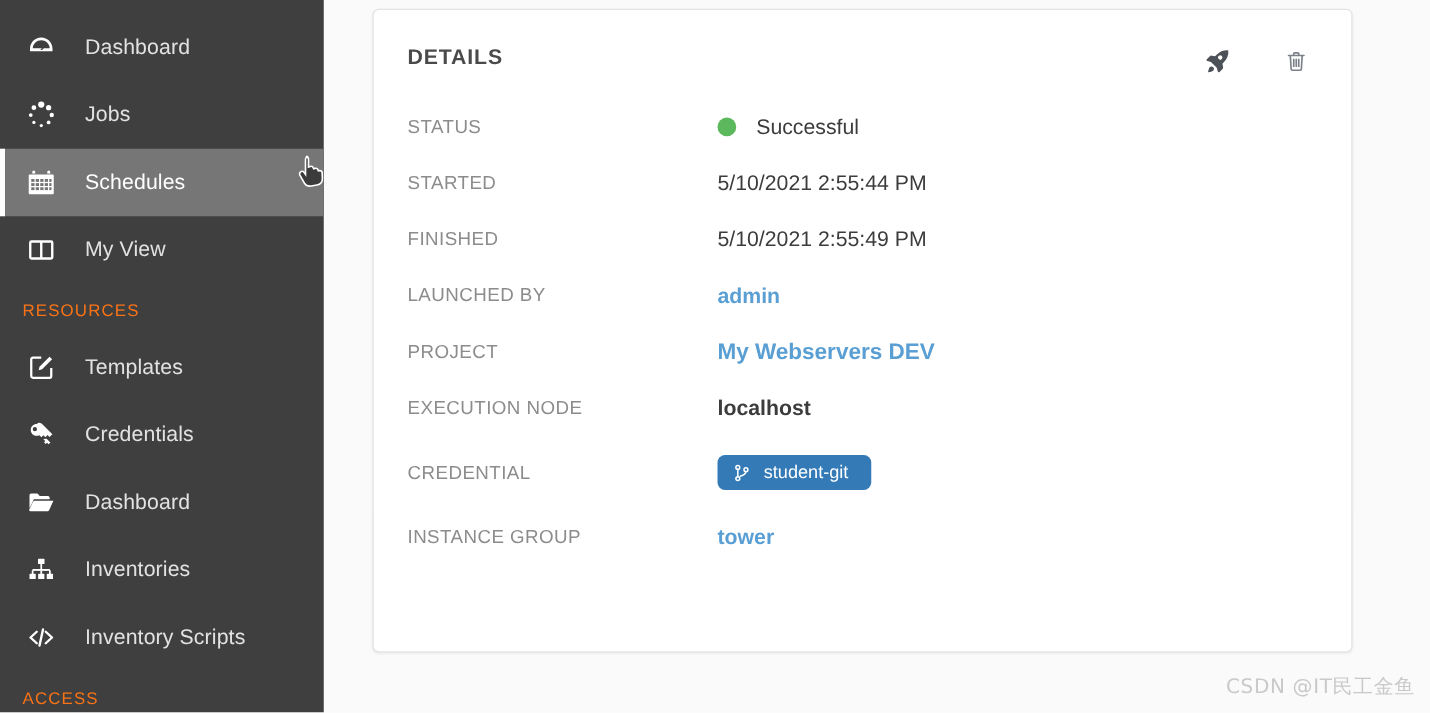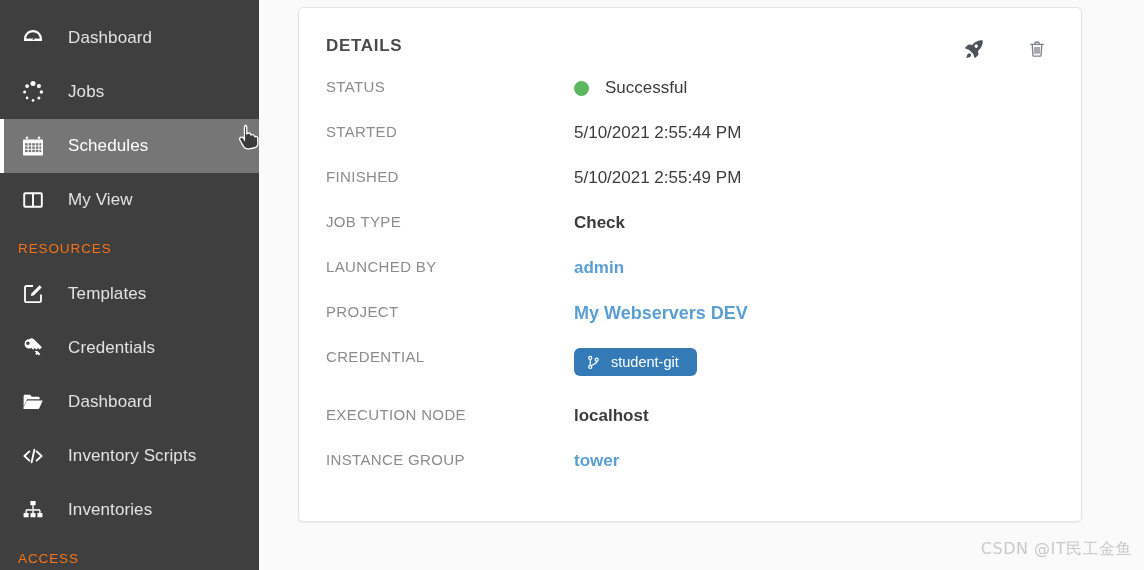--- a/index.html
+++ b/index.html
@@ -125,21 +125,21 @@
   }
   .action-icon {
     color: #4d5258;
     cursor: pointer;
     display: block;
   }
 
   .detail-rows { margin-top: 14px; }
   .detail-row {
     display: flex;
-    align-items: flex-start;
+    align-items: center;
     min-height: 45px;
   }
   .detail-label {
     flex: 0 0 248px;
     font-size: 15px;
     color: #8c8c8c;
     letter-spacing: 0.35px;
     text-transform: uppercase;
     white-space: nowrap;
   }
@@ -294,44 +294,44 @@
         <svg width="24" height="24" viewBox="0 0 24 24" fill="currentColor">
           <path d="M2.6 6.2c0-.8.6-1.4 1.4-1.4h5l1.8 1.9h6.5c.8 0 1.4.6 1.4 1.4v1.2H6.1l-3.5 7.3z"></path>
           <path d="M6.6 10.6h15.1l-3.4 7.6c-.2.5-.7.8-1.2.8H3.3c-.8 0-1.2-.7-.9-1.4l3.1-6.4c.2-.4.6-.6 1.1-.6z"></path>
         </svg>
       </span>
       <span class="nav-label">Dashboard</span>
     </div>
 
     <div class="nav-item">
       <span class="nav-icon">
-        <svg width="24" height="24" viewBox="0 0 24 24" fill="none" stroke="currentColor" stroke-width="1.9" stroke-linecap="round" stroke-linejoin="round">
-          <polyline points="8.4,7.4 3.4,12 8.4,16.6"></polyline>
-          <polyline points="15.6,7.4 20.6,12 15.6,16.6"></polyline>
-          <line x1="13.4" y1="5.6" x2="10.6" y2="18.4"></line>
-        </svg>
-      </span>
-      <span class="nav-label">Inventory Scripts</span>
-    </div>
-
-    <div class="nav-item">
-      <span class="nav-icon">
         <svg width="24" height="24" viewBox="0 0 24 24" fill="currentColor">
           <rect x="9.4" y="3" width="5.2" height="4.2" rx="0.5"></rect>
           <rect x="2.6" y="15" width="5" height="4.2" rx="0.5"></rect>
           <rect x="9.5" y="15" width="5" height="4.2" rx="0.5"></rect>
           <rect x="16.4" y="15" width="5" height="4.2" rx="0.5"></rect>
           <rect x="11.3" y="7.2" width="1.4" height="4"></rect>
           <rect x="5" y="11.2" width="14" height="1.5"></rect>
           <rect x="4.4" y="12.3" width="1.4" height="2.9"></rect>
           <rect x="11.3" y="12.3" width="1.4" height="2.9"></rect>
           <rect x="18.2" y="12.3" width="1.4" height="2.9"></rect>
         </svg>
       </span>
       <span class="nav-label">Inventories</span>
+    </div>
+
+    <div class="nav-item">
+      <span class="nav-icon">
+        <svg width="24" height="24" viewBox="0 0 24 24" fill="none" stroke="currentColor" stroke-width="1.9" stroke-linecap="round" stroke-linejoin="round">
+          <polyline points="8.4,7.4 3.4,12 8.4,16.6"></polyline>
+          <polyline points="15.6,7.4 20.6,12 15.6,16.6"></polyline>
+          <line x1="13.4" y1="5.6" x2="10.6" y2="18.4"></line>
+        </svg>
+      </span>
+      <span class="nav-label">Inventory Scripts</span>
     </div>
 
     <div class="nav-section">ACCESS</div>
 
     <span id="cursor">
       <svg width="22" height="26" viewBox="0 0 22 26">
         <path d="M6.6 1.3c1.3 0 2.2 1 2.2 2.3v6.1l1.2-.5c1.2-.5 2.3.1 2.6 1l.3.8 1-.3c1.2-.3 2.2.3 2.5 1.2l.3.8.9-.2c1.1-.2 2 .5 2.1 1.5l.2 4.6c.1 2.6-1.5 4.9-4.3 5.4l-4.6.8c-2.3.4-4.2-.4-5.4-2.2L2 16.3c-.7-1.1-.4-2.3.6-2.9.9-.6 2-.4 2.6.5l1.2 1.7V3.6c0-1.3.9-2.3 2.2-2.3z" fill="#3b3b3b" stroke="#ffffff" stroke-width="1.3"></path>
       </svg>
     </span>
   </nav>
@@ -374,33 +374,34 @@
         <div class="detail-row">
           <div class="detail-label">STARTED</div>
           <div class="detail-value">5/10/2021 2:55:44 PM</div>
         </div>
 
         <div class="detail-row">
           <div class="detail-label">FINISHED</div>
           <div class="detail-value">5/10/2021 2:55:49 PM</div>
         </div>
 
-        <div class="detail-row">
-          <div class="detail-label">JOB TYPE</div>
-          <div class="detail-value bold">Check</div>
-        </div>
 
         <div class="detail-row">
           <div class="detail-label">LAUNCHED BY</div>
           <div class="detail-value link">admin</div>
         </div>
 
         <div class="detail-row">
           <div class="detail-label">PROJECT</div>
           <div class="detail-value link strong">My Webservers DEV</div>
+        </div>
+
+        <div class="detail-row">
+          <div class="detail-label">EXECUTION NODE</div>
+          <div class="detail-value bold">localhost</div>
         </div>
 
         <div class="detail-row row-gap-lg">
           <div class="detail-label">CREDENTIAL</div>
           <div class="detail-value">
             <span class="badge">
               <span class="badge-icon">
                 <svg width="13" height="15" viewBox="0 0 16 18" fill="none" stroke="#ffffff" stroke-width="1.5" stroke-linecap="round">
                   <circle cx="4" cy="3.4" r="1.9" fill="none"></circle>
                   <circle cx="4" cy="14.4" r="1.9" fill="none"></circle>
@@ -408,25 +409,20 @@
                   <line x1="4" y1="5.3" x2="4" y2="12.5"></line>
                   <path d="M12 7.5c0 3-3.2 3.6-5.5 4.6"></path>
                 </svg>
               </span>
               <span>student-git</span>
             </span>
           </div>
         </div>
 
         <div class="detail-row">
-          <div class="detail-label">EXECUTION NODE</div>
-          <div class="detail-value bold">localhost</div>
-        </div>
-
-        <div class="detail-row">
           <div class="detail-label">INSTANCE GROUP</div>
           <div class="detail-value link">tower</div>
         </div>
 
       </div>
     </section>
 
     <div id="watermark">CSDN @IT民工金鱼</div>
   </main>
 </div>

